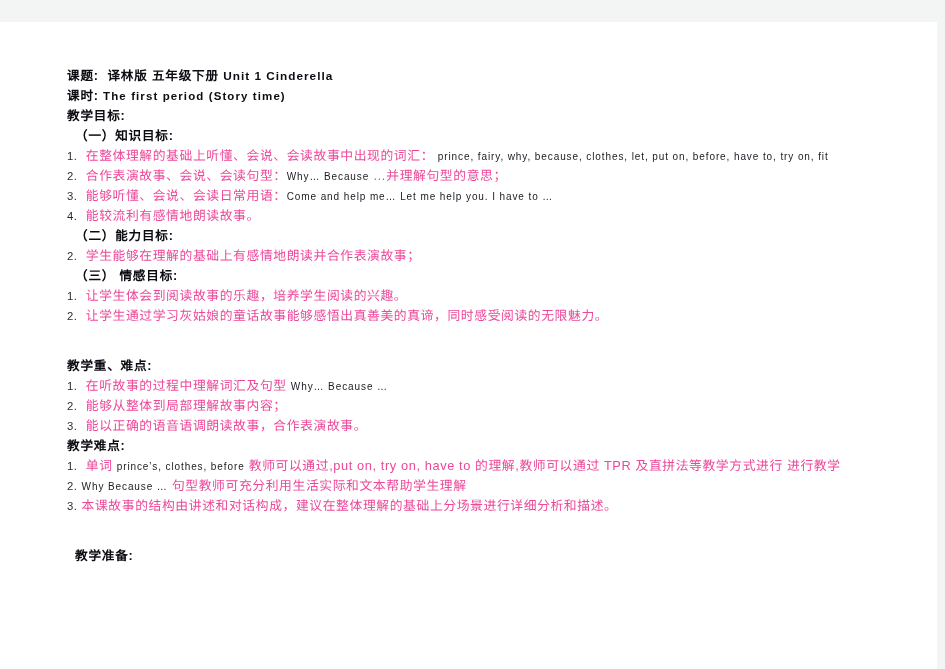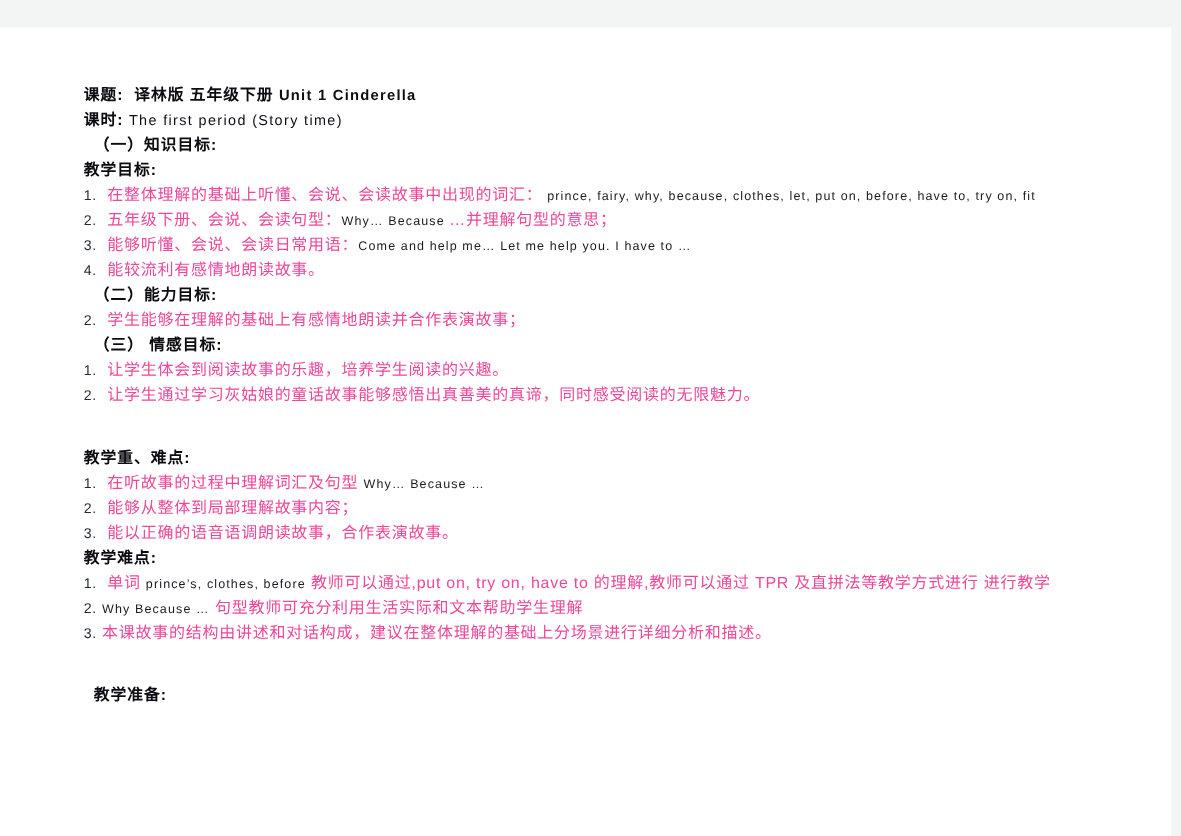--- a/index.html
+++ b/index.html
@@ -98,37 +98,37 @@
   <div id="left-strip"></div>
 
   <div id="page">
     <div id="page-body">
 
       <div class="line bold">
         <span class="cn-b">课题:</span><span class="cn-b">&nbsp; </span><span class="cn-b">译林版 五年级下册</span><span class="cn-b">&nbsp;</span><span style="font-size:11.8px;letter-spacing:1px;font-weight:bold;">Unit 1 Cinderella</span>
       </div>
 
       <div class="line bold">
-        <span class="cn-b">课时:</span><span class="cn-b">&nbsp;</span><span style="font-size:11.5px;letter-spacing:1.1px;font-weight:normal;margin-top:22px;">The first period (Story time)</span>
+        <span class="cn-b">课时:</span><span class="cn-b">&nbsp;</span><span style="font-size:11.5px;letter-spacing:1.1px;font-weight:bold;margin-top:22px;">The first period (Story time)</span>
+      </div>
+
+      <div class="line bold">
+        <span class="cn-b">教学目标:</span>
       </div>
 
       <div class="line bold indent-2">
         <span class="cn-b">（一）知识目标:</span>
       </div>
 
-      <div class="line bold">
-        <span class="cn-b">教学目标:</span>
-      </div>
-
       <div class="line">
         <span class="num">1.</span><span class="cn">&nbsp; </span><span class="cn">在整体理解的基础上听懂、会说、会读故事中出现的词汇：</span><span class="en">&nbsp;</span><span class="en">prince, fairy, why, because, clothes, let, put on, before, have to, try on, fit</span>
       </div>
 
       <div class="line">
-        <span class="num">2.</span><span class="cn">&nbsp; </span><span class="cn">五年级下册、会说、会读句型：</span><span class="en">Why…  Because  </span><span class="cn">…并理解句型的意思；</span>
+        <span class="num">2.</span><span class="cn">&nbsp; </span><span class="cn">合作表演故事、会说、会读句型：</span><span class="en">Why…  Because  </span><span class="cn">…并理解句型的意思；</span>
       </div>
 
       <div class="line">
         <span class="num">3.</span><span class="cn">&nbsp; </span><span class="cn">能够听懂、会说、会读日常用语：</span><span class="en">Come and help me…  Let me help you. I have to  …</span>
       </div>
 
       <div class="line">
         <span class="num">4.</span><span class="cn">&nbsp; </span><span class="cn">能较流利有感情地朗读故事。</span>
       </div>
 

